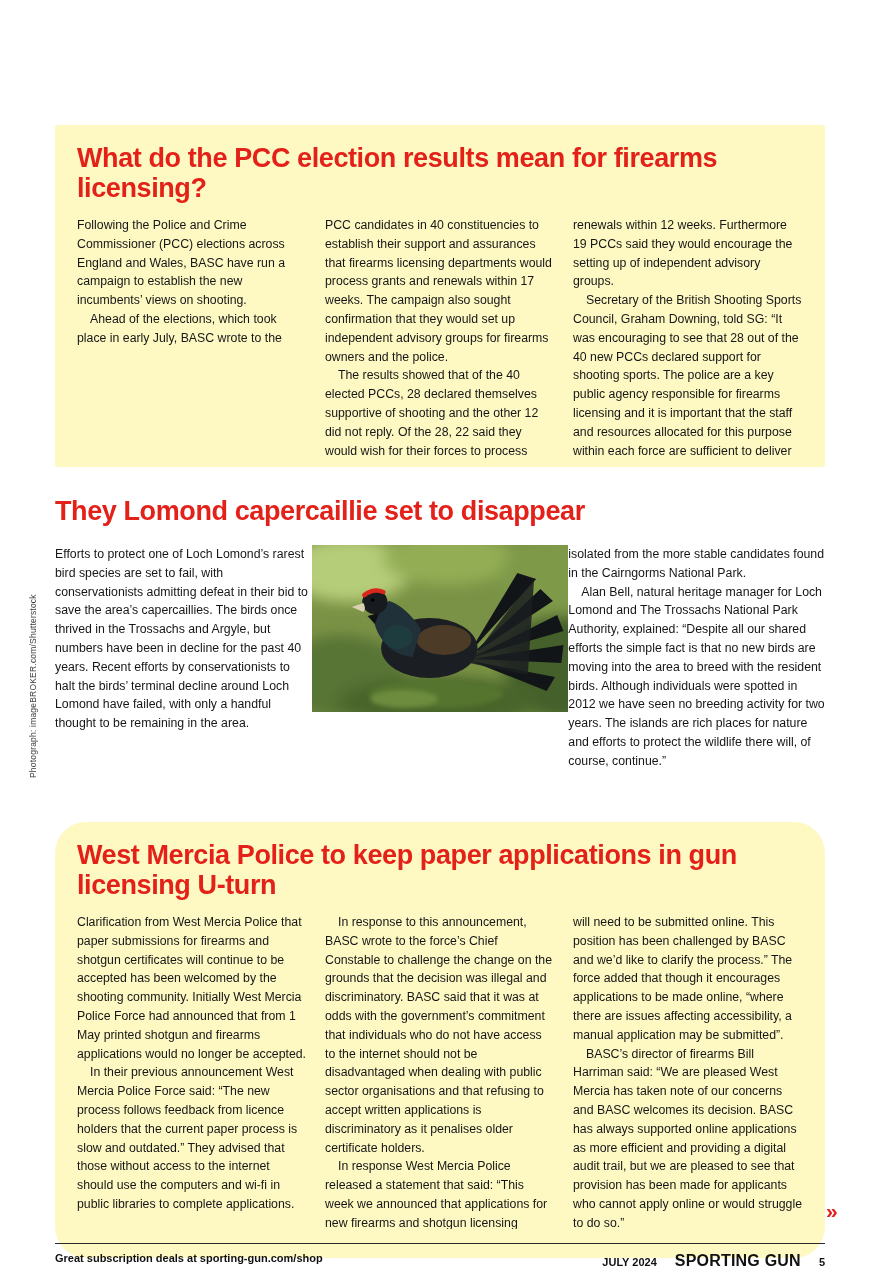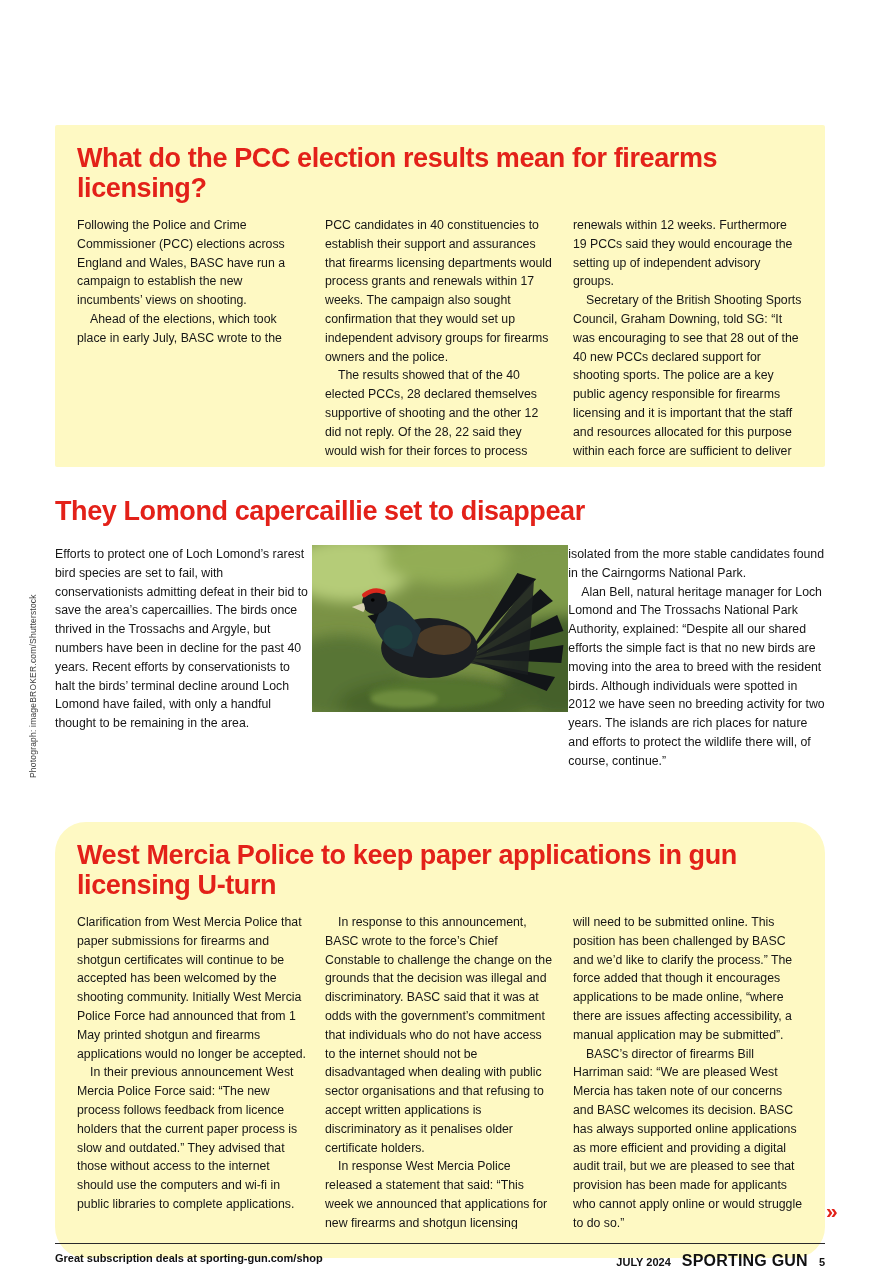--- a/index.html
+++ b/index.html
@@ -40,21 +40,21 @@
   .continuation-mark{
     position:absolute;left:826px;top:1200px;color:#e32119;
     font-size:21px;font-weight:bold;line-height:21px;
   }
   .footer{
     position:absolute;left:55px;top:1243px;width:770px;
     border-top:1px solid #2a2a2a;padding-top:8px;
     display:flex;justify-content:space-between;align-items:flex-start;
     font-size:11px;font-weight:bold;color:#111;
   }
-  .footer-right span{margin-left:8px;}
+  .footer-right span{margin-left:15px;}
   .footer-brand{font-weight:900;font-size:16px;letter-spacing:0.2px;}
 </style>
 </head>
 <body>
 
 <section class="panel panel-1">
   <h1 class="article-title">What do the PCC election results mean for firearms licensing?</h1>
   <div class="cols">
     <div class="col">
       <p>Following the Police and Crime Commissioner (PCC) elections across England and Wales, BASC have run a campaign to establish the new incumbents’ views on shooting.</p>

